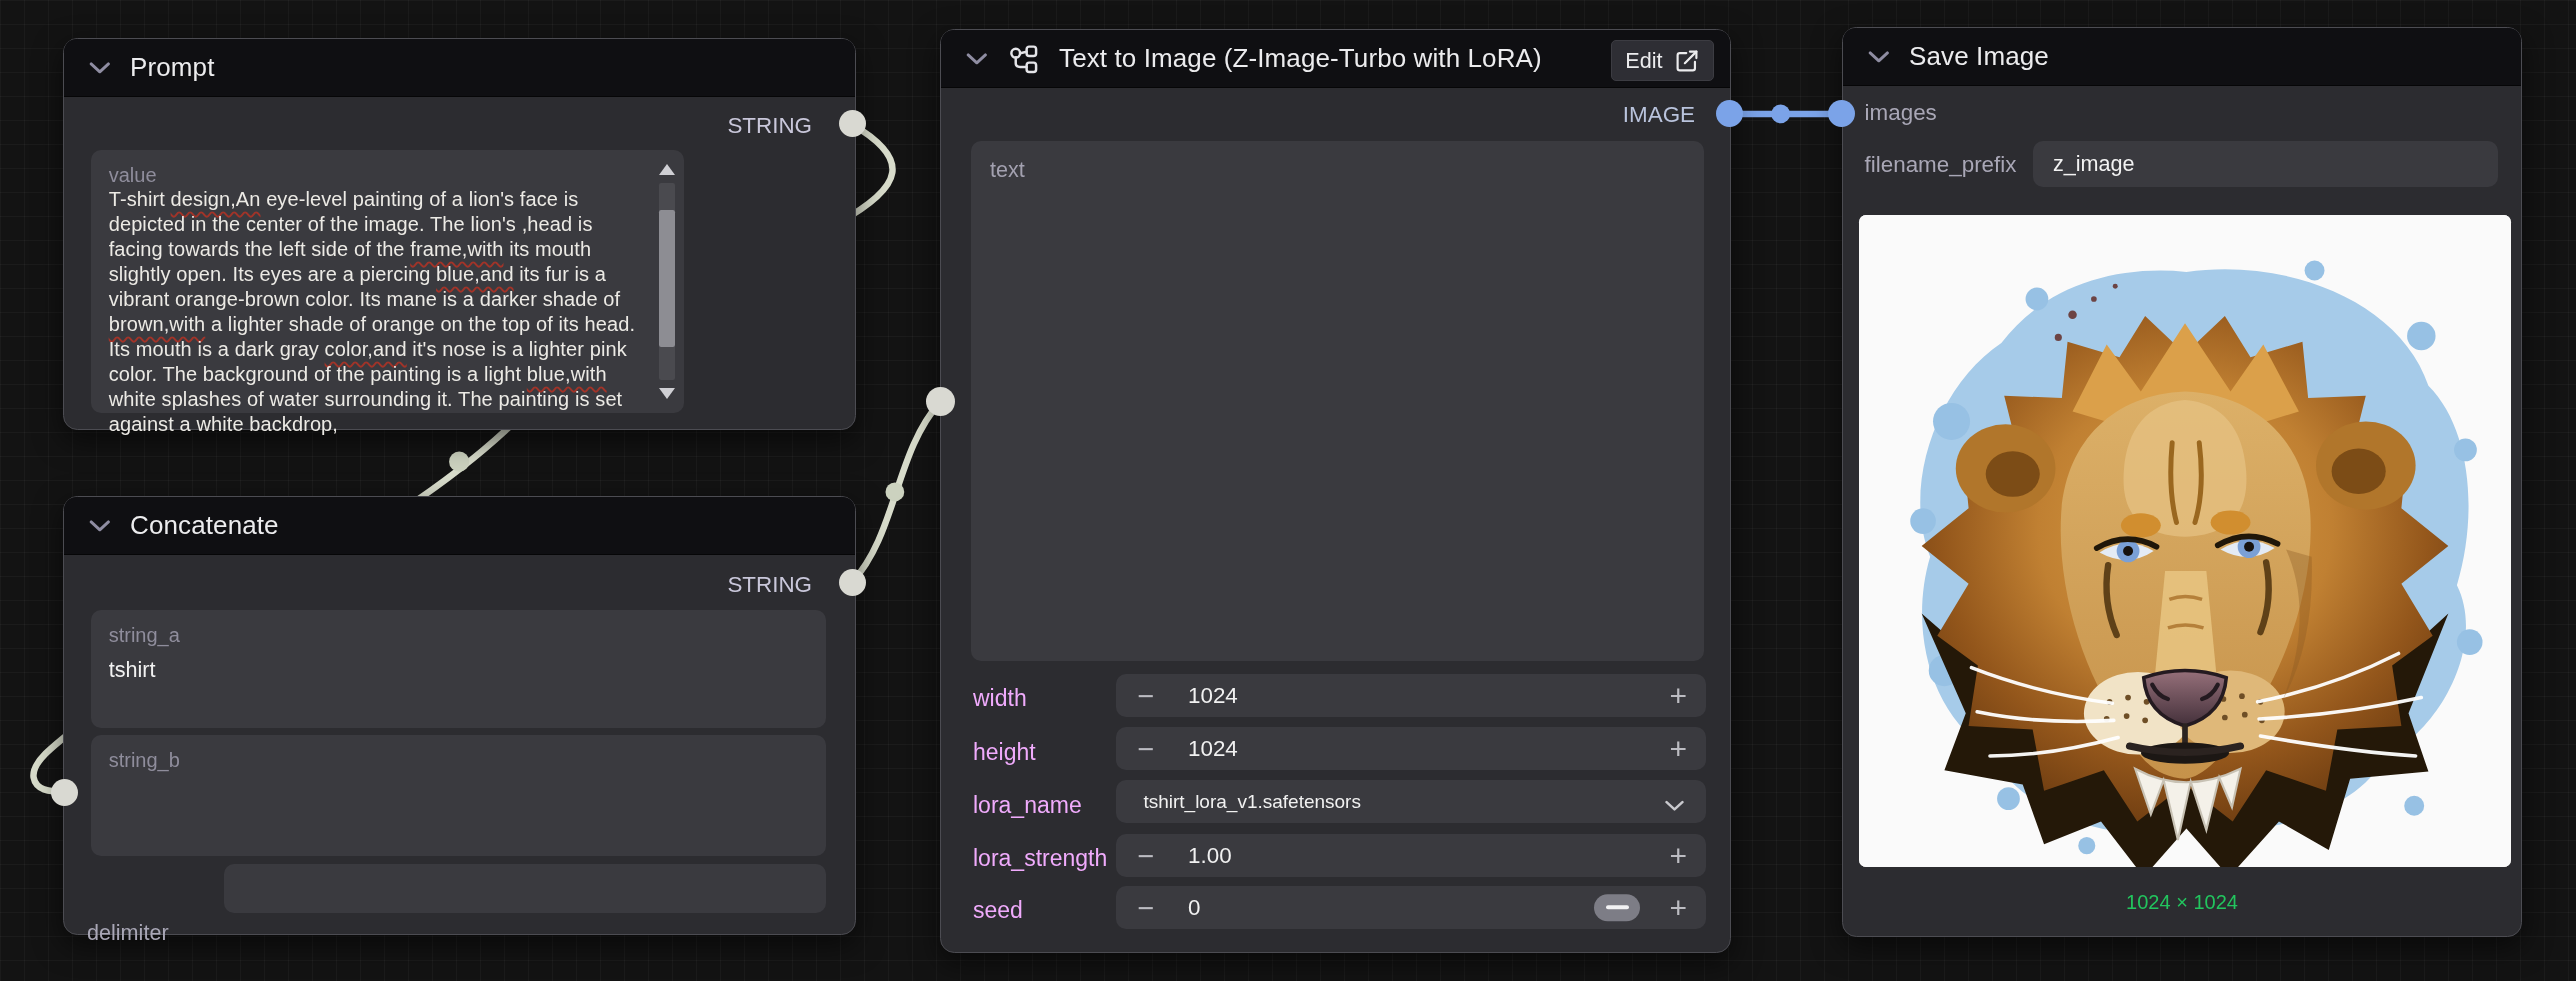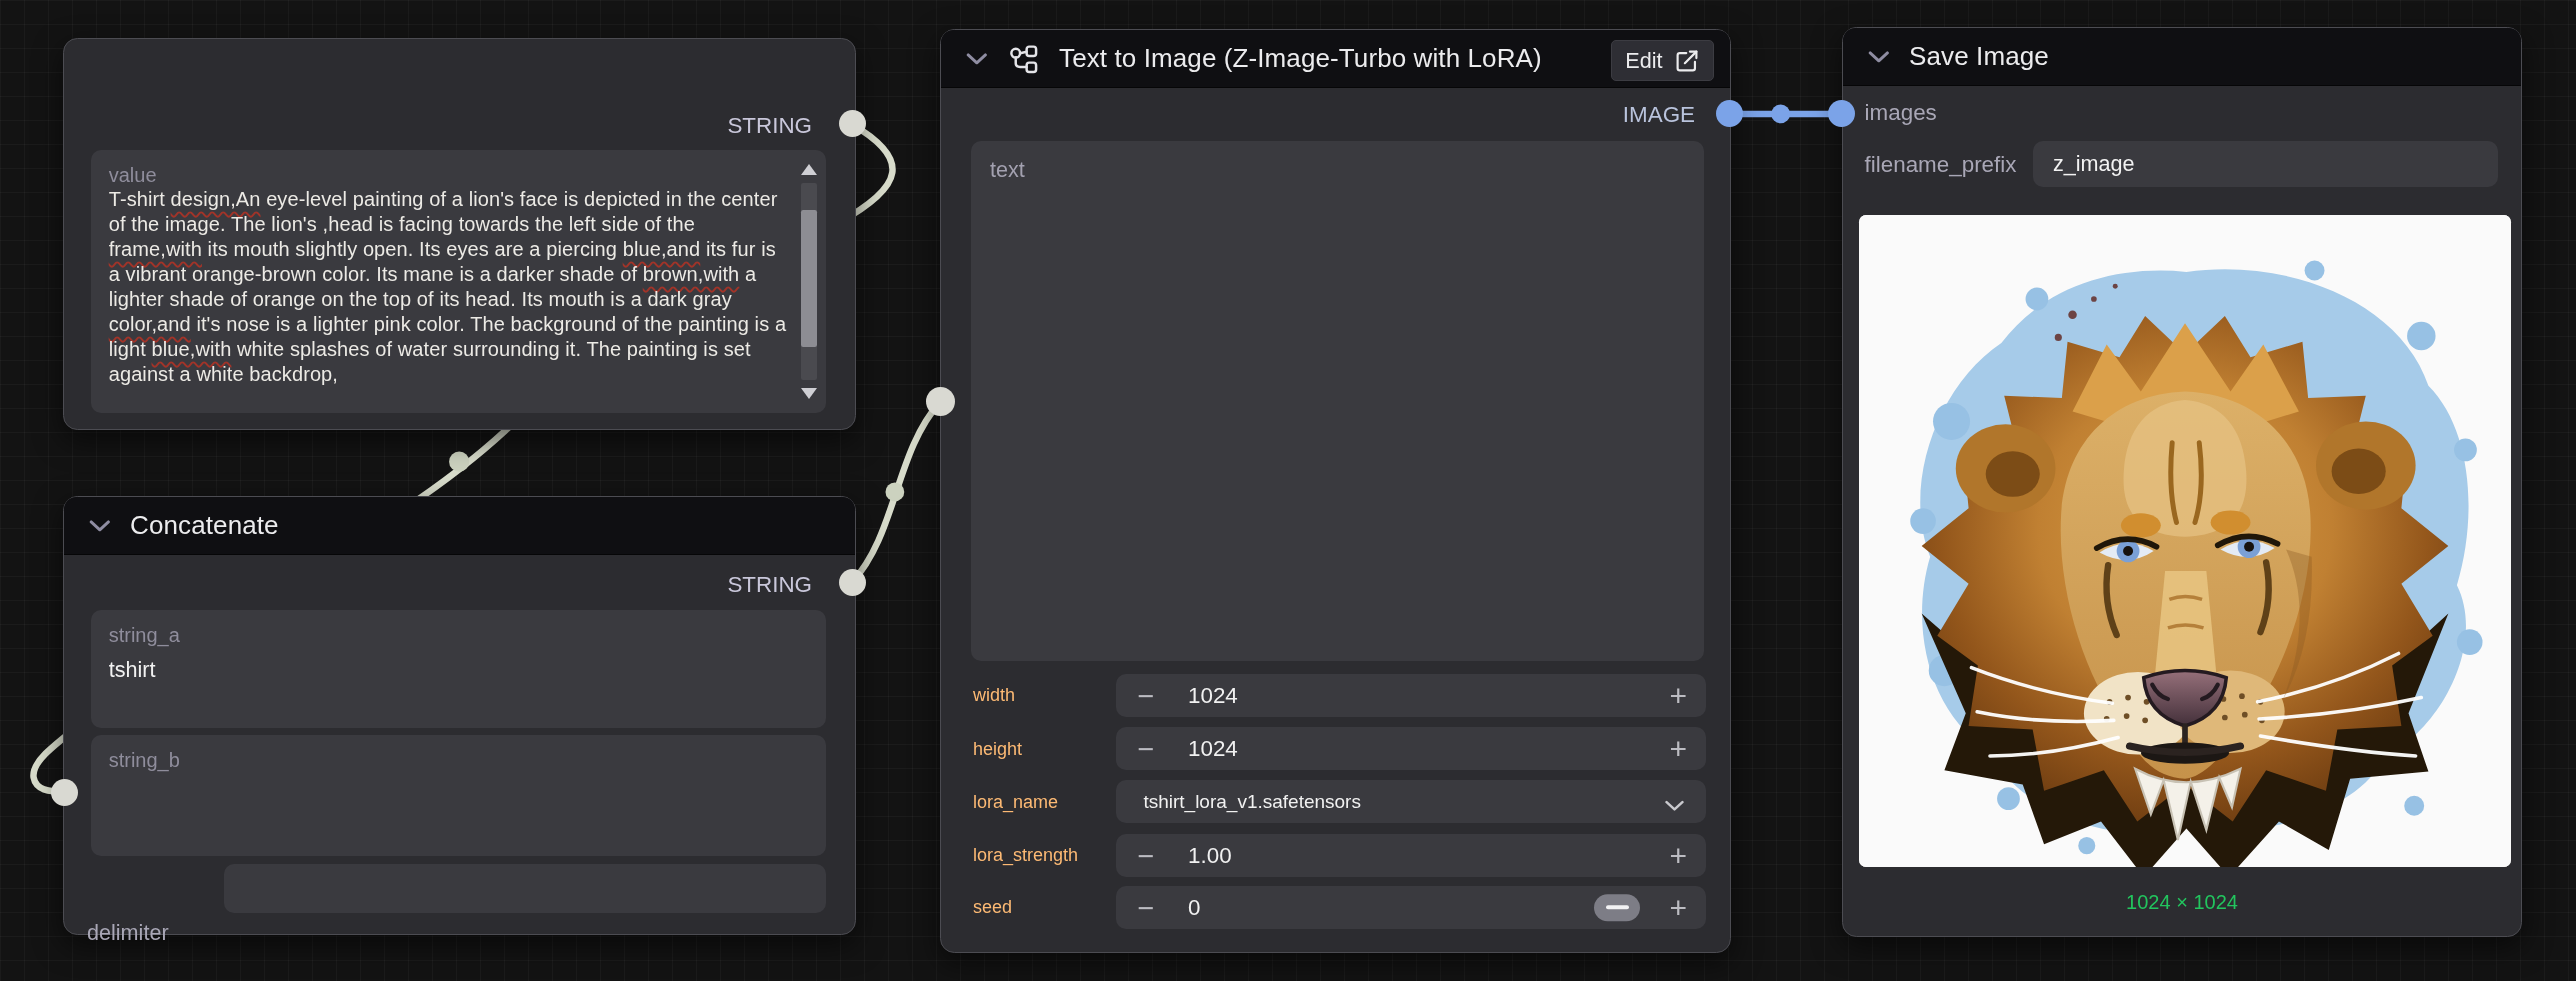--- a/index.html
+++ b/index.html
@@ -39,21 +39,21 @@
   .sq{text-decoration:underline;text-decoration-style:wavy;text-decoration-color:#a23328;
       text-decoration-thickness:2.2px;text-underline-offset:5px;}
 
   .sbar{position:absolute;top:8.7px;bottom:8.7px;right:7.2px;width:20px;}
   .sbar .track{position:absolute;left:2.2px;right:2.2px;top:24.5px;bottom:24.5px;background:#4a4a4f;border-radius:2.2px;}
   .sbar .thumb{position:absolute;left:2.2px;right:2.2px;top:51px;height:137px;background:#8d8d93;border-radius:2.2px;}
   .arrow-up,.arrow-down{position:absolute;left:2.2px;width:0;height:0;border-left:8px solid transparent;border-right:8px solid transparent;}
   .arrow-up{top:5.8px;border-bottom:11.5px solid #cfcfd4;}
   .arrow-down{bottom:5.8px;border-top:11.5px solid #cfcfd4;}
 
-  .wrow-label{position:absolute;font-size:18px;color:#fdba74;left:32px;}
+  .wrow-label{position:absolute;font-size:23px;color:#f0abfc;left:32px;}
   .pill{position:absolute;left:175px;width:590px;height:43px;background:#3a3a3f;border-radius:10px;}
   .pill .minus{position:absolute;left:21.6px;top:50%;transform:translateY(-50%);font-size:29px;color:#bcbcc2;line-height:1;}
   .pill .plus{position:absolute;right:19px;top:50%;transform:translateY(-50%);font-size:30px;color:#bcbcc2;line-height:1;}
   .pill .val{position:absolute;left:72px;top:50%;transform:translateY(-50%);font-size:22.4px;color:#f1f1f1;font-weight:500;}
   .pill .combo-val{position:absolute;left:27.4px;top:50%;transform:translateY(-50%);font-size:19px;color:#f1f1f1;font-weight:500;}
   .seed-pill{position:absolute;right:66px;top:50%;transform:translateY(-50%);width:46px;height:27.4px;border-radius:13.7px;background:#7d7d86;}
   .seed-pill .bar{position:absolute;left:11.5px;right:11.5px;top:50%;height:4.3px;margin-top:-2.2px;background:#f2f2f4;border-radius:2.2px;}
 
   .editbtn{position:absolute;right:16px;top:10px;height:39px;background:#2e2e34;border:0.7px solid #3c3c42;
            border-radius:5px;display:flex;align-items:center;gap:11.5px;padding:0 13px;}
@@ -70,22 +70,30 @@
   <svg id="wires" width="2576" height="981" viewBox="0 0 3570 1360">
     <path class="wire pale" d="M 1180 172 C 1262 220, 1255 258, 1160 310 C 1020 392, 855 455, 700 597 C 545 740, 330 830, 185 945 C 80 1030, 42 1052, 46 1078 C 49 1095, 66 1098, 92 1098"></path>
     <path class="wire pale" d="M 1180 808 C 1243 740, 1240 627, 1303 557"></path>
     <path class="wire blue" d="M 2397 158 L 2553 158"></path>
     <circle class="middot pale" cx="636" cy="640" r="14"></circle>
     <circle class="middot pale" cx="1240" cy="682" r="13"></circle>
     <circle class="middot blue" cx="2468" cy="158" r="13"></circle>
   </svg>
 
   <div class="node" style="left:63px;top:38px;width:791px;height:390px;">
+    <div class="nheader">
+      <span class="chev">
+        <svg width="21.6" height="13" viewBox="0 0 30 18">
+            <polyline points="3,4 15,15 27,4" fill="none" stroke="#8f8da2" stroke-width="4" stroke-linecap="round" stroke-linejoin="round"></polyline>
+          </svg>
+      </span>
+      <span class="ntitle">Prompt</span>
+    </div>
     <div class="outlabel" style="top:74px;right:43px;">STRING</div>
-    <div class="field" style="left:27.4px;top:111px;width:735px;height:263px;padding:14.4px 40px 14.4px 17.3px;">
+    <div class="field" style="left:27.4px;top:111px;width:593px;height:263px;padding:14.4px 40px 14.4px 17.3px;">
       <div class="fieldlabel">value</div>
       <div class="prompt-text">T-shirt <span class="sq">design,An</span> eye-level painting of a lion's face is depicted in the center of the image. The lion's ,head is facing towards the left side of the <span class="sq">frame,with</span> its mouth slightly open. Its eyes are a piercing <span class="sq">blue,and</span> its fur is a vibrant orange-brown color. Its mane is a darker shade of <span class="sq">brown,with</span> a lighter shade of orange on the top of its head. Its mouth is a dark gray <span class="sq">color,and</span> it's nose is a lighter pink color. The background of the painting is a light <span class="sq">blue,with</span> white splashes of water surrounding it. The painting is set against a white backdrop,</div>
       <div class="sbar">
         <div class="arrow-up"></div>
         <div class="track"></div>
         <div class="thumb"></div>
         <div class="arrow-down"></div>
       </div>
     </div>
   </div>

